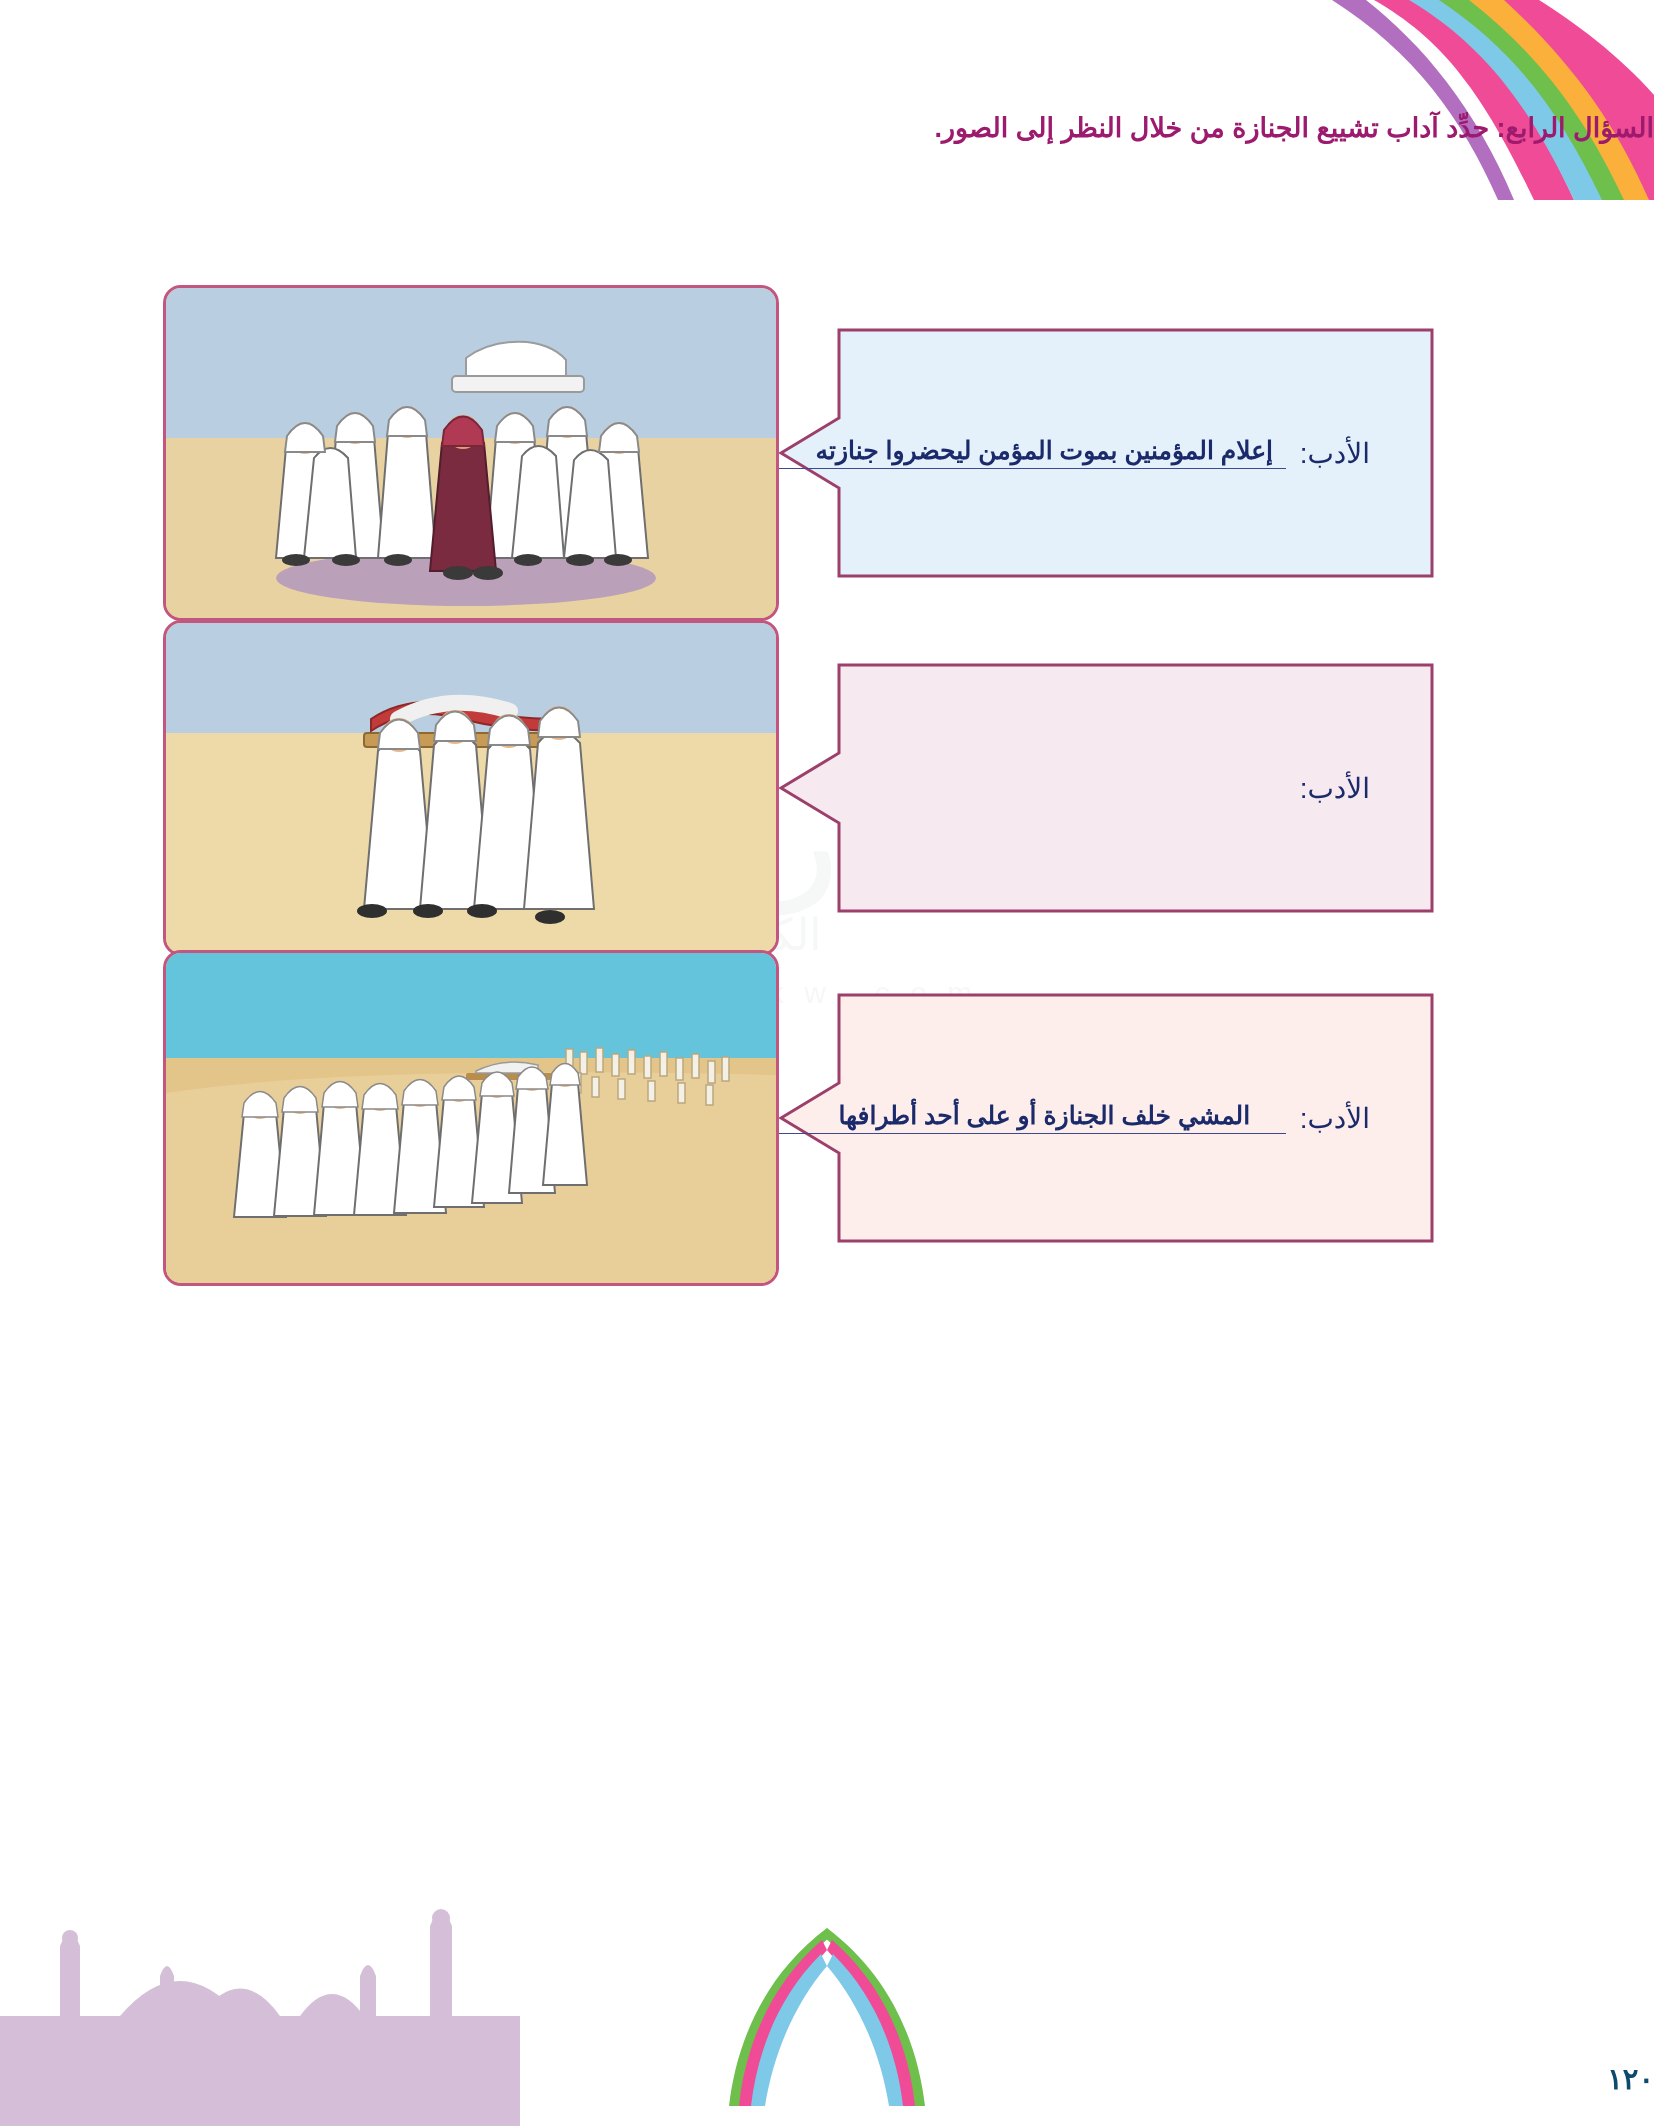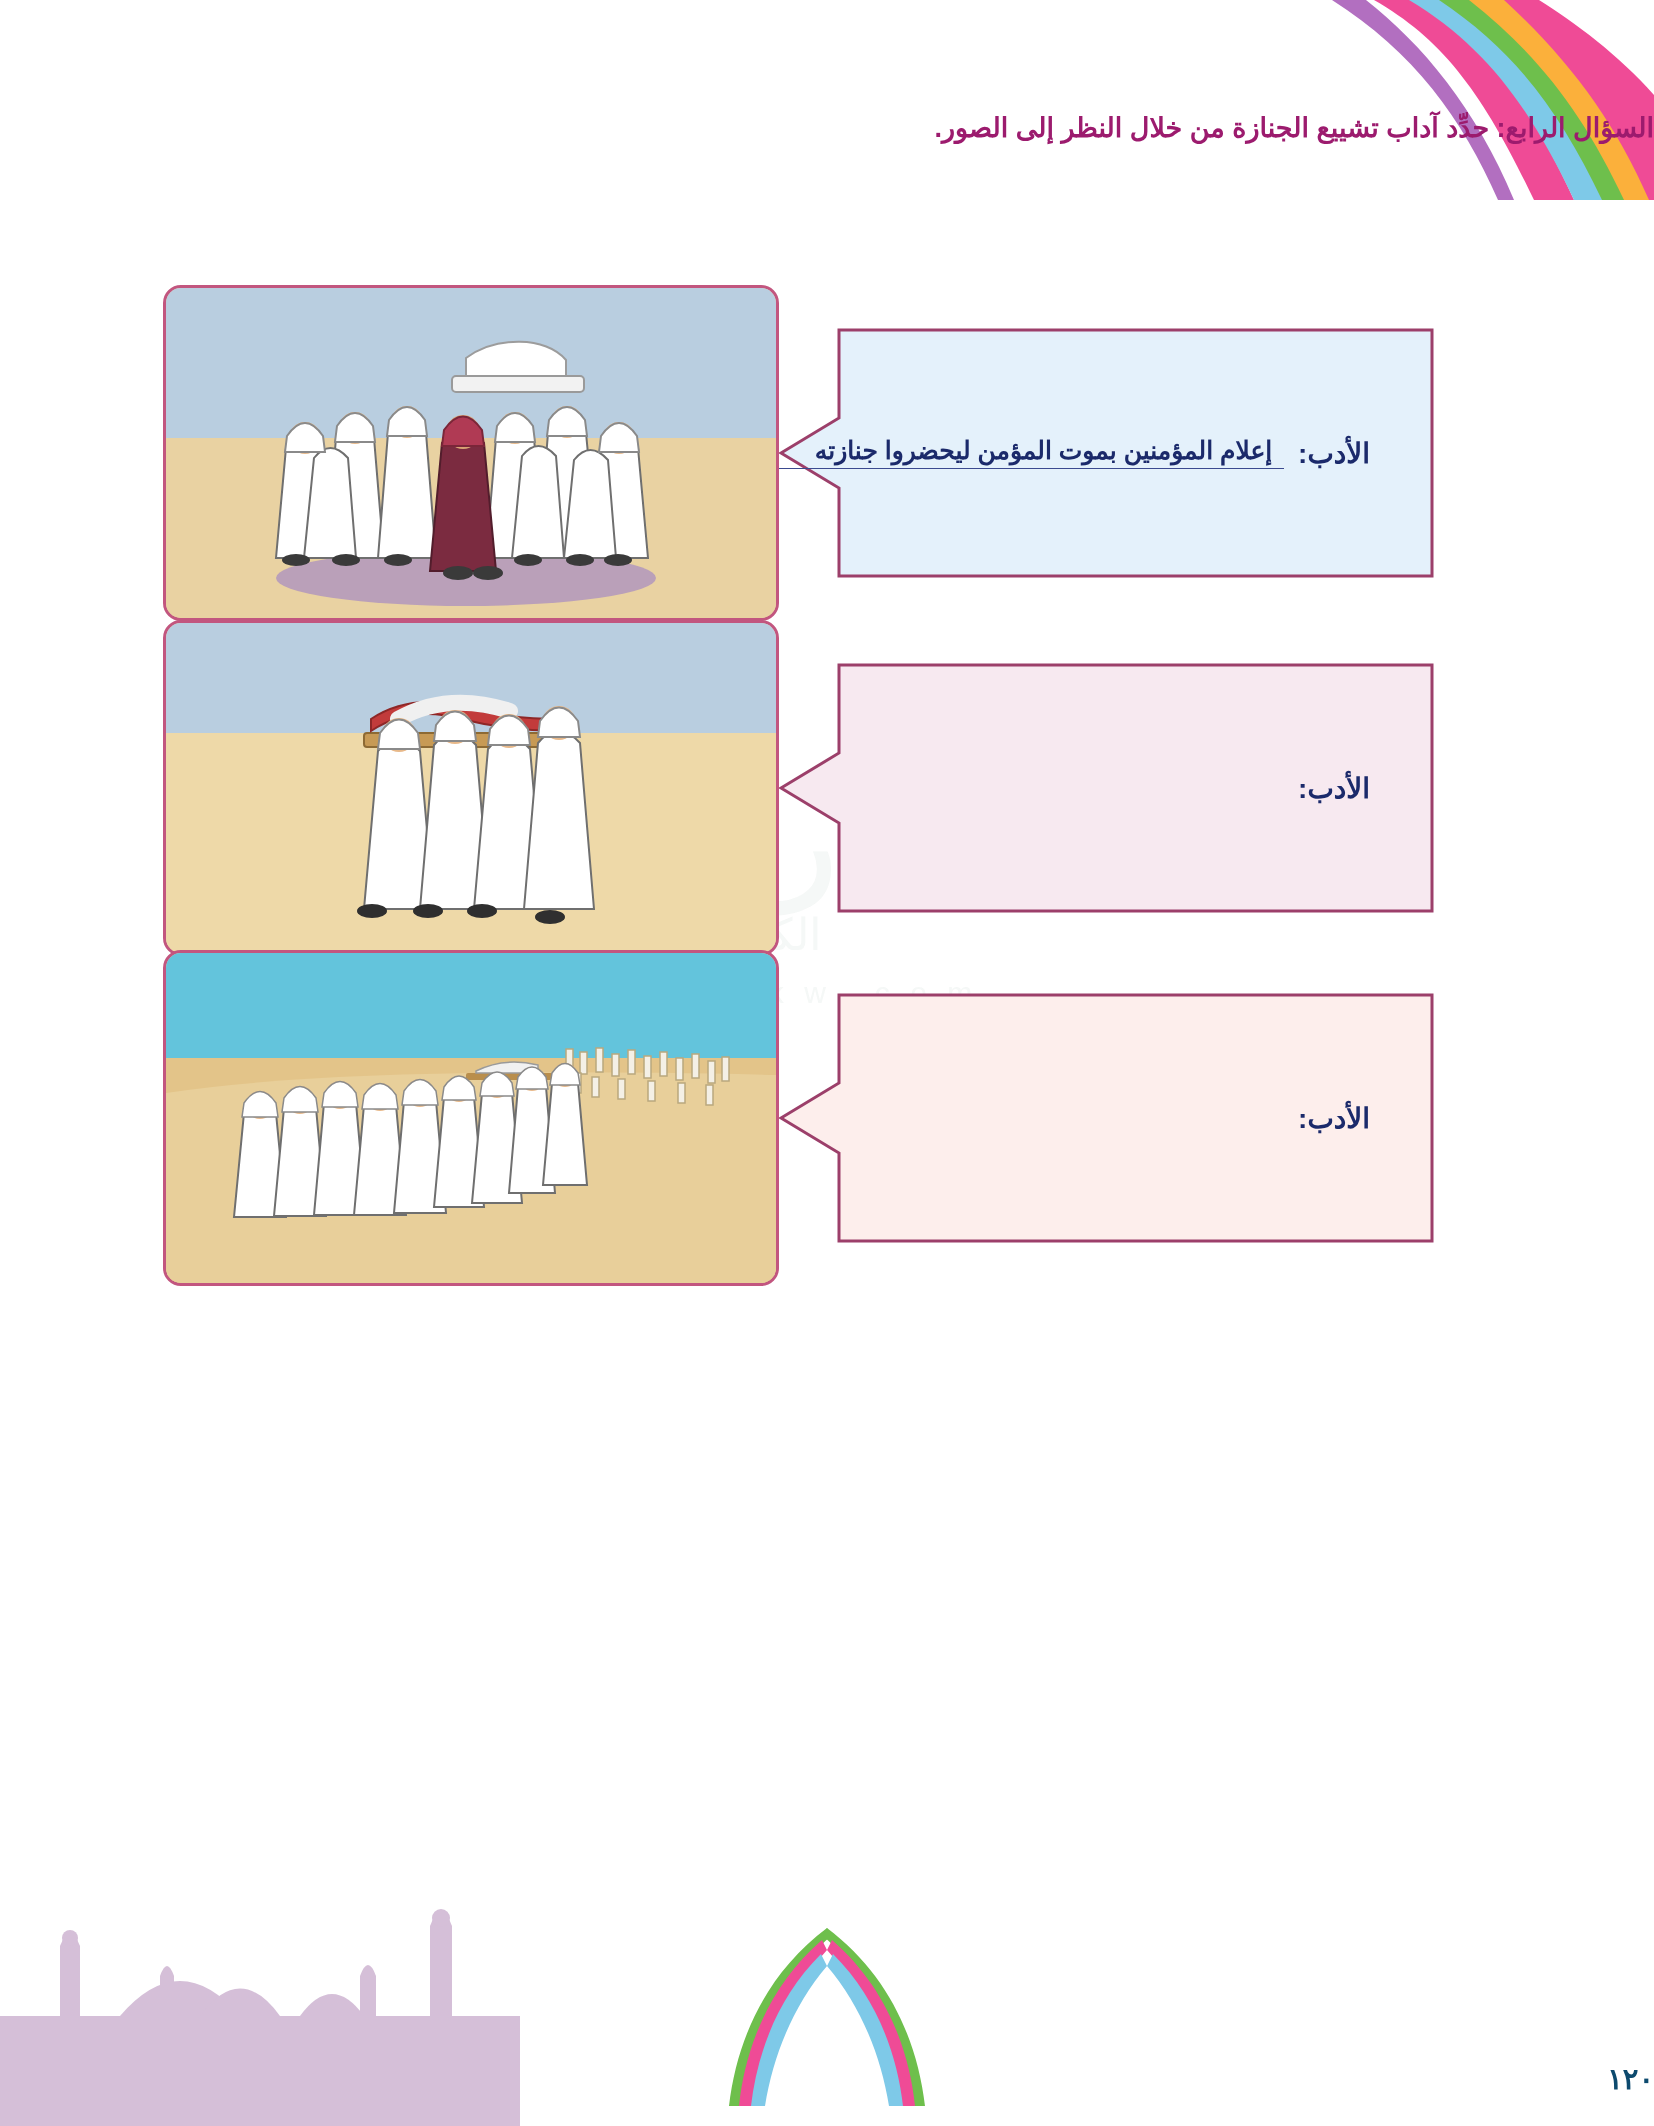--- a/index.html
+++ b/index.html
@@ -89,21 +89,21 @@
     display: flex;
     flex-direction: row;
     align-items: flex-start;
     direction: rtl;
     width: 100%;
     padding-right: 30px;
     box-sizing: border-box;
   }
   .label {
     color: #1b2a6b;
-    font-weight: bold;
+    font-weight: normal;
     font-size: 28px;
     white-space: nowrap;
     line-height: 1.55;
     padding-top: 2px;
   }
   .answer {
     color: #1b2a6b;
     font-weight: bold;
     font-size: 25px;
     line-height: 1.62;
@@ -370,20 +370,21 @@
     </svg>
   </div>
   <div class="banner">
     <div class="banner-shape">
       <svg viewBox="0 0 655 250" preserveAspectRatio="none">
         <path d="M60 2 L653 2 L653 248 L60 248 L60 160 L2 125 L60 90 Z" fill="#fdeeec" stroke="#9c3f6a" stroke-width="3"></path>
       </svg>
     </div>
     <div class="banner-inner">
       <span class="label">الأدب:</span>
+      <span class="answer">المشي خلف الجنازة أو على أحد أطرافها</span>
     </div>
   </div>
 </div>
 
 <div class="skyline">
   <svg viewBox="0 0 520 300" preserveAspectRatio="none">
     <g fill="#d5bfd8">
       <rect x="0" y="190" width="520" height="110"></rect>
       <path d="M120 190 q60-70 120 0 Z"></path>
       <path d="M200 190 q40-55 80 0 Z"></path>

